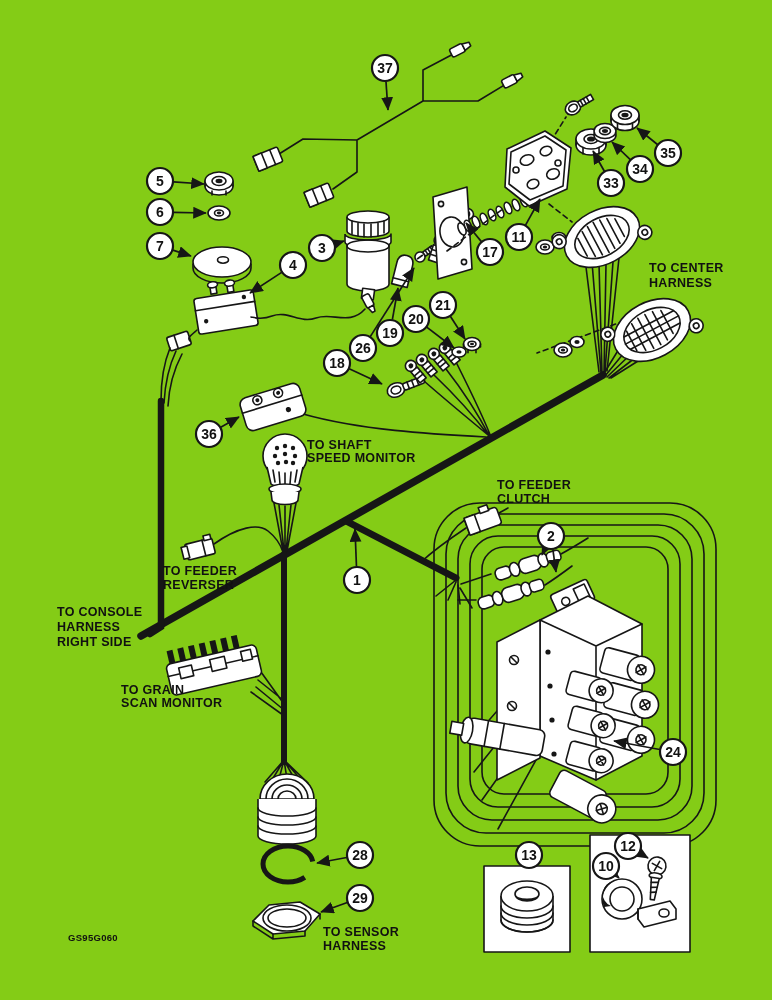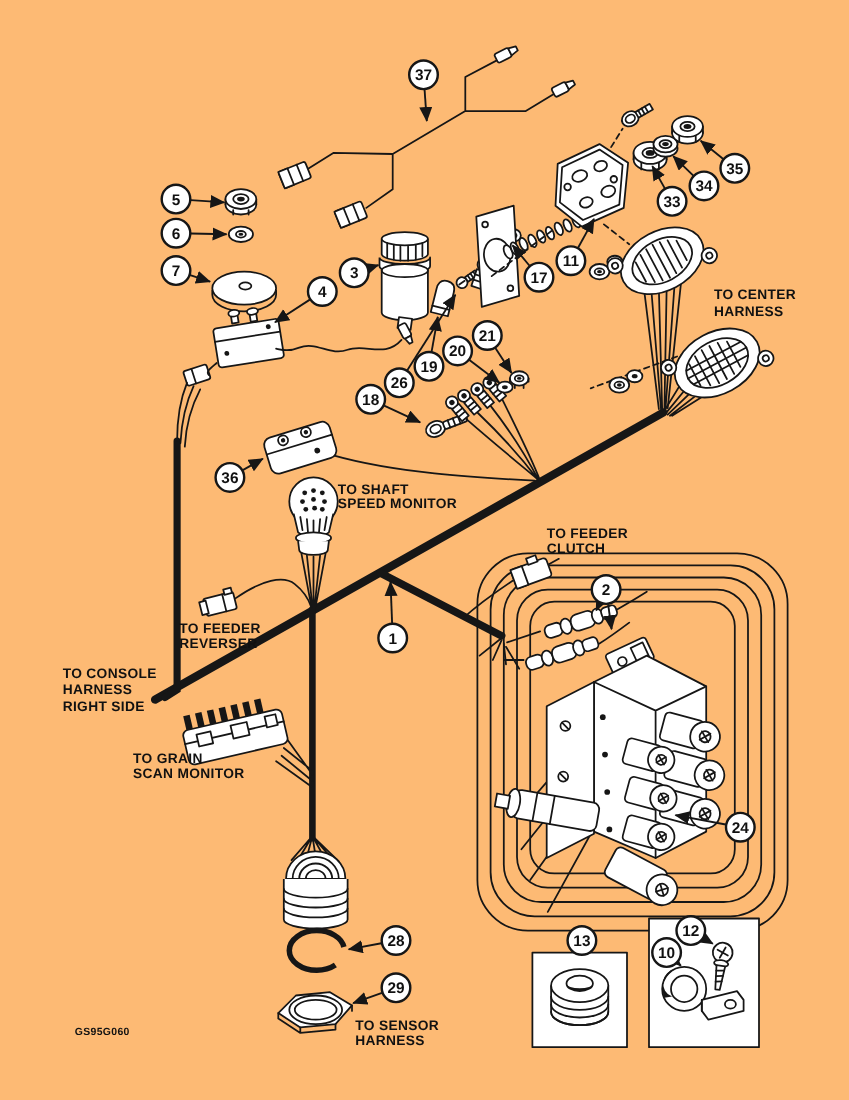--- a/index.html
+++ b/index.html
@@ -1,16 +1,16 @@
 <!DOCTYPE html>
 <html><head>
 <meta charset="utf-8">
 <style>
   html,body{margin:0;padding:0;background:#e8e8e8;}
-  .stage{width:772px;height:1000px;background:#fdba74;position:relative;margin:0 auto;overflow:hidden;}
+  .stage{width:772px;height:1000px;background:#84cc16;position:relative;margin:0 auto;overflow:hidden;}
   svg{display:block;}
   .f{fill:#ffffff;stroke:#161616;stroke-width:1.6;stroke-linejoin:round;}
   .s{fill:none;stroke:#161616;stroke-width:1.6;stroke-linecap:round;stroke-linejoin:round;}
   .d{fill:#161616;stroke:none;}
   .thk{fill:none;stroke:#161616;stroke-linecap:round;}
   .dash{stroke-dasharray:5 4;}
   text.lbl{font-family:"Liberation Sans",sans-serif;font-weight:bold;font-size:12.5px;fill:#111;letter-spacing:.3px;}
   text.num{font-family:"Liberation Sans",sans-serif;font-weight:bold;font-size:14px;fill:#111;text-anchor:middle;}
   .co-line{stroke:#161616;stroke-width:1.7;fill:none;}
   .co-circle{fill:#fff;stroke:#161616;stroke-width:2.2;}

